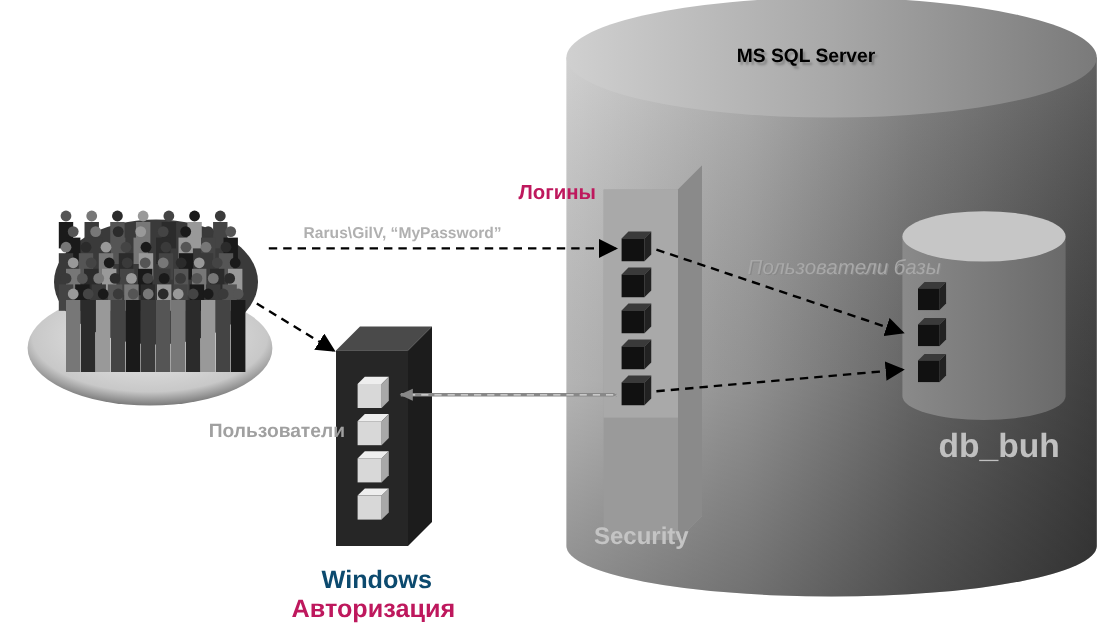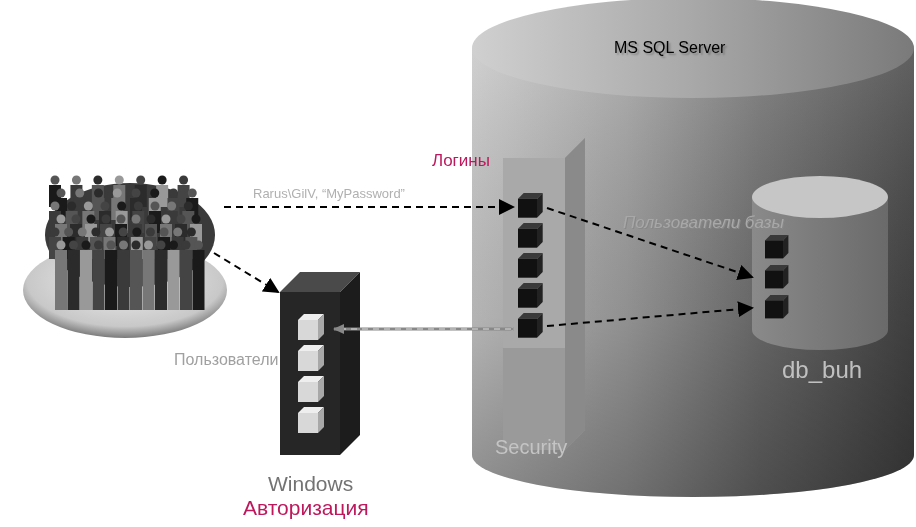--- a/index.html
+++ b/index.html
@@ -1,18 +1,18 @@
 <!DOCTYPE html>
 <html><head>
 <meta charset="utf-8">
 <style>
   html,body{margin:0;padding:0;background:#ffffff;}
   body{width:916px;height:527px;position:relative;overflow:hidden;font-family:"Liberation Sans",sans-serif;}
   svg{position:absolute;left:0;top:0;}
-  .lbl{position:absolute;font-family:"Liberation Sans",sans-serif;font-weight:normal;white-space:nowrap;}
+  .lbl{position:absolute;font-family:"Liberation Sans",sans-serif;font-weight:bold;white-space:nowrap;}
 </style>
 </head>
 <body>
 
 <svg width="916" height="527" viewBox="0 0 916 527">
   <defs>
     <linearGradient id="cylBody" x1="0" x2="1" y1="0" y2="0">
       <stop offset="0" stop-color="#c8c8c8"></stop>
       <stop offset="0.35" stop-color="#a0a0a0"></stop>
       <stop offset="0.65" stop-color="#707070"></stop>
@@ -271,16 +271,16 @@
     <path d="M344,324 L333,329 L344,334 Z" fill="#888"></path>
     <path d="M508,325 L515,329 L508,333" fill="none" stroke="#aaa" stroke-width="1"></path>
   </g>
 </svg>
 
 <div class="lbl" style="left:614px;top:39px;font-size:16px;color:#000;text-shadow:2px 2px 2px rgba(0,0,0,0.25);">MS SQL Server</div>
 <div class="lbl" style="left:432px;top:151px;font-size:17px;color:#be185d;">Логины</div>
 <div class="lbl" style="left:253px;top:186px;font-size:13px;color:#b0b0b0;text-align:right;">Rarus\GilV, “MyPassword”</div>
 <div class="lbl" style="left:623px;top:213px;font-size:17px;color:#a8a8a8;font-weight:normal;text-shadow:1px 1px 0 #888;font-style:italic;">Пользователи базы</div>
 <div class="lbl" style="left:174px;top:351px;font-size:16px;color:#a0a0a0;">Пользователи</div>
-<div class="lbl" style="left:782px;top:356px;font-size:24px;color:#c0c0c0;">db_buh</div>
+<div class="lbl" style="left:782px;top:356px;font-size:28px;color:#c0c0c0;">db_buh</div>
 <div class="lbl" style="left:495px;top:436px;font-size:20px;color:#c4c4c4;">Security</div>
-<div class="lbl" style="left:268px;top:472px;font-size:21px;color:#737373;">Windows</div>
+<div class="lbl" style="left:268px;top:472px;font-size:21px;color:#0c4a6e;">Windows</div>
 <div class="lbl" style="left:243px;top:496px;font-size:21px;color:#be185d;">Авторизация</div>
 
 </body></html>

